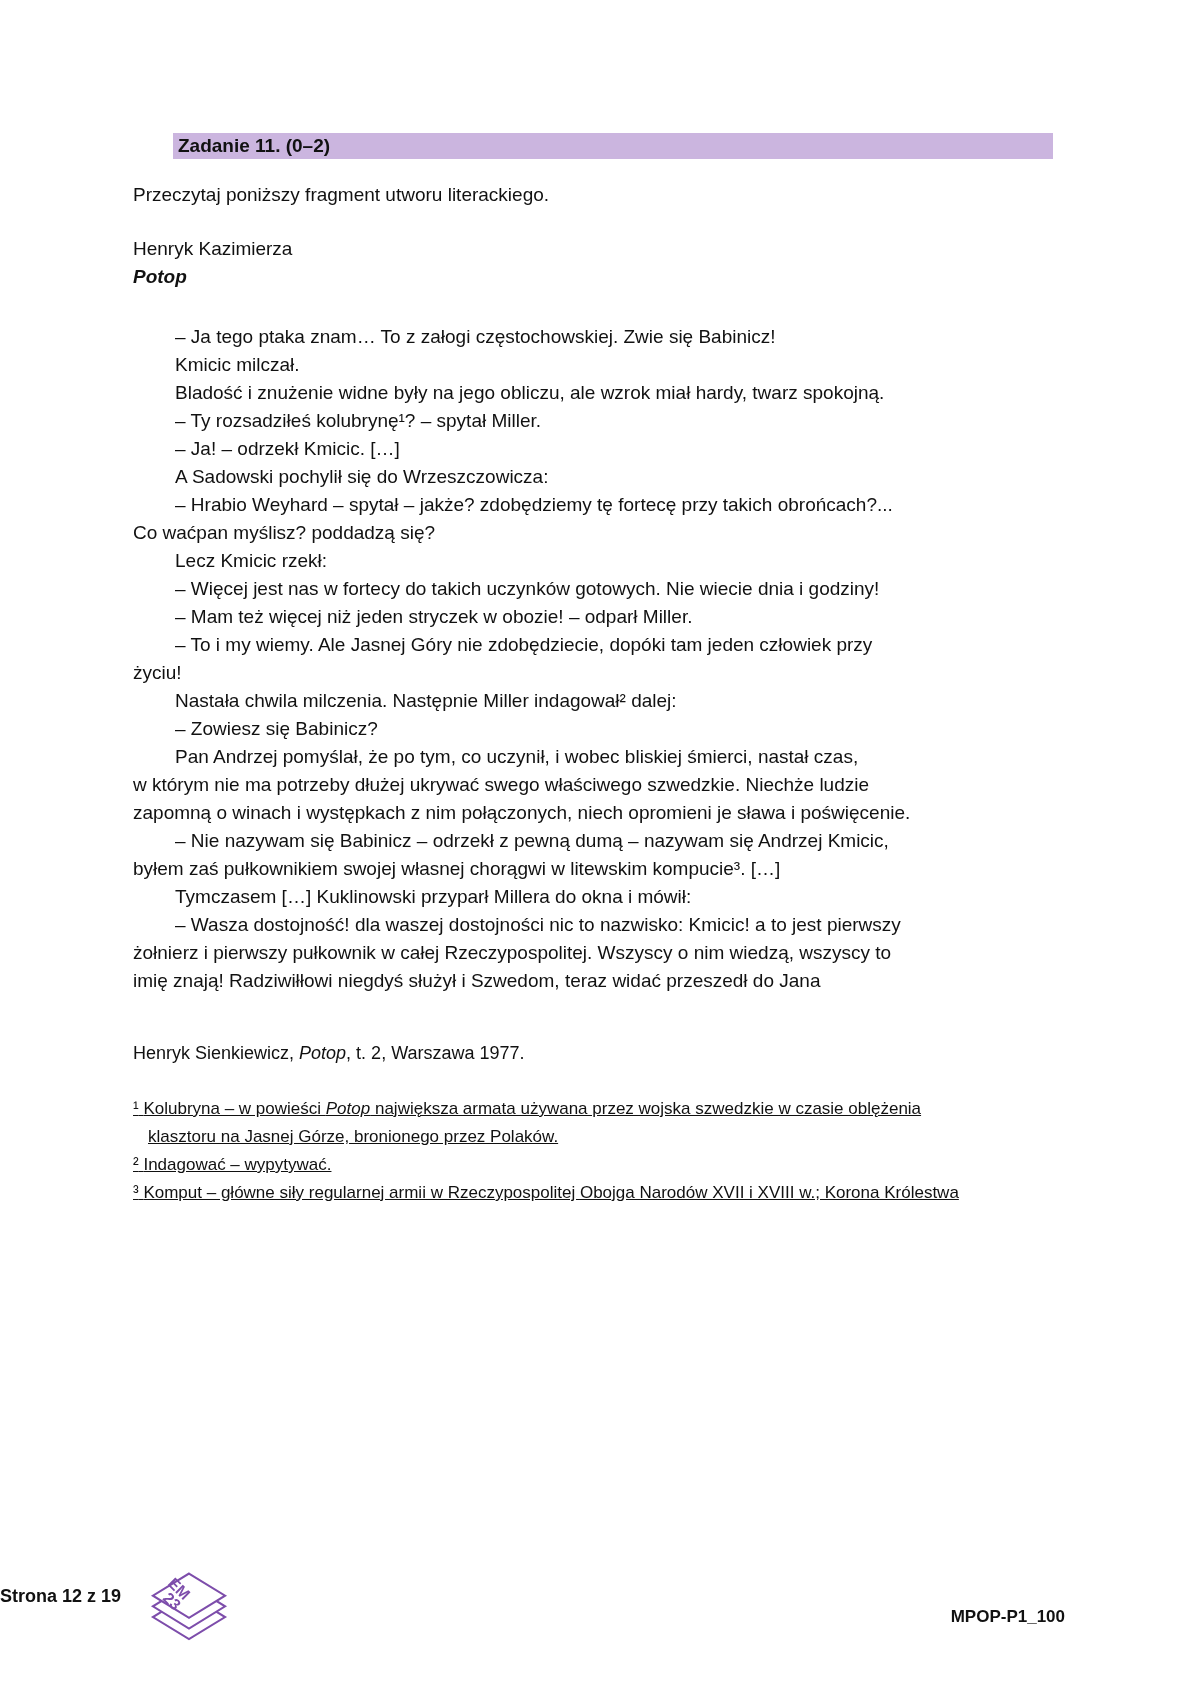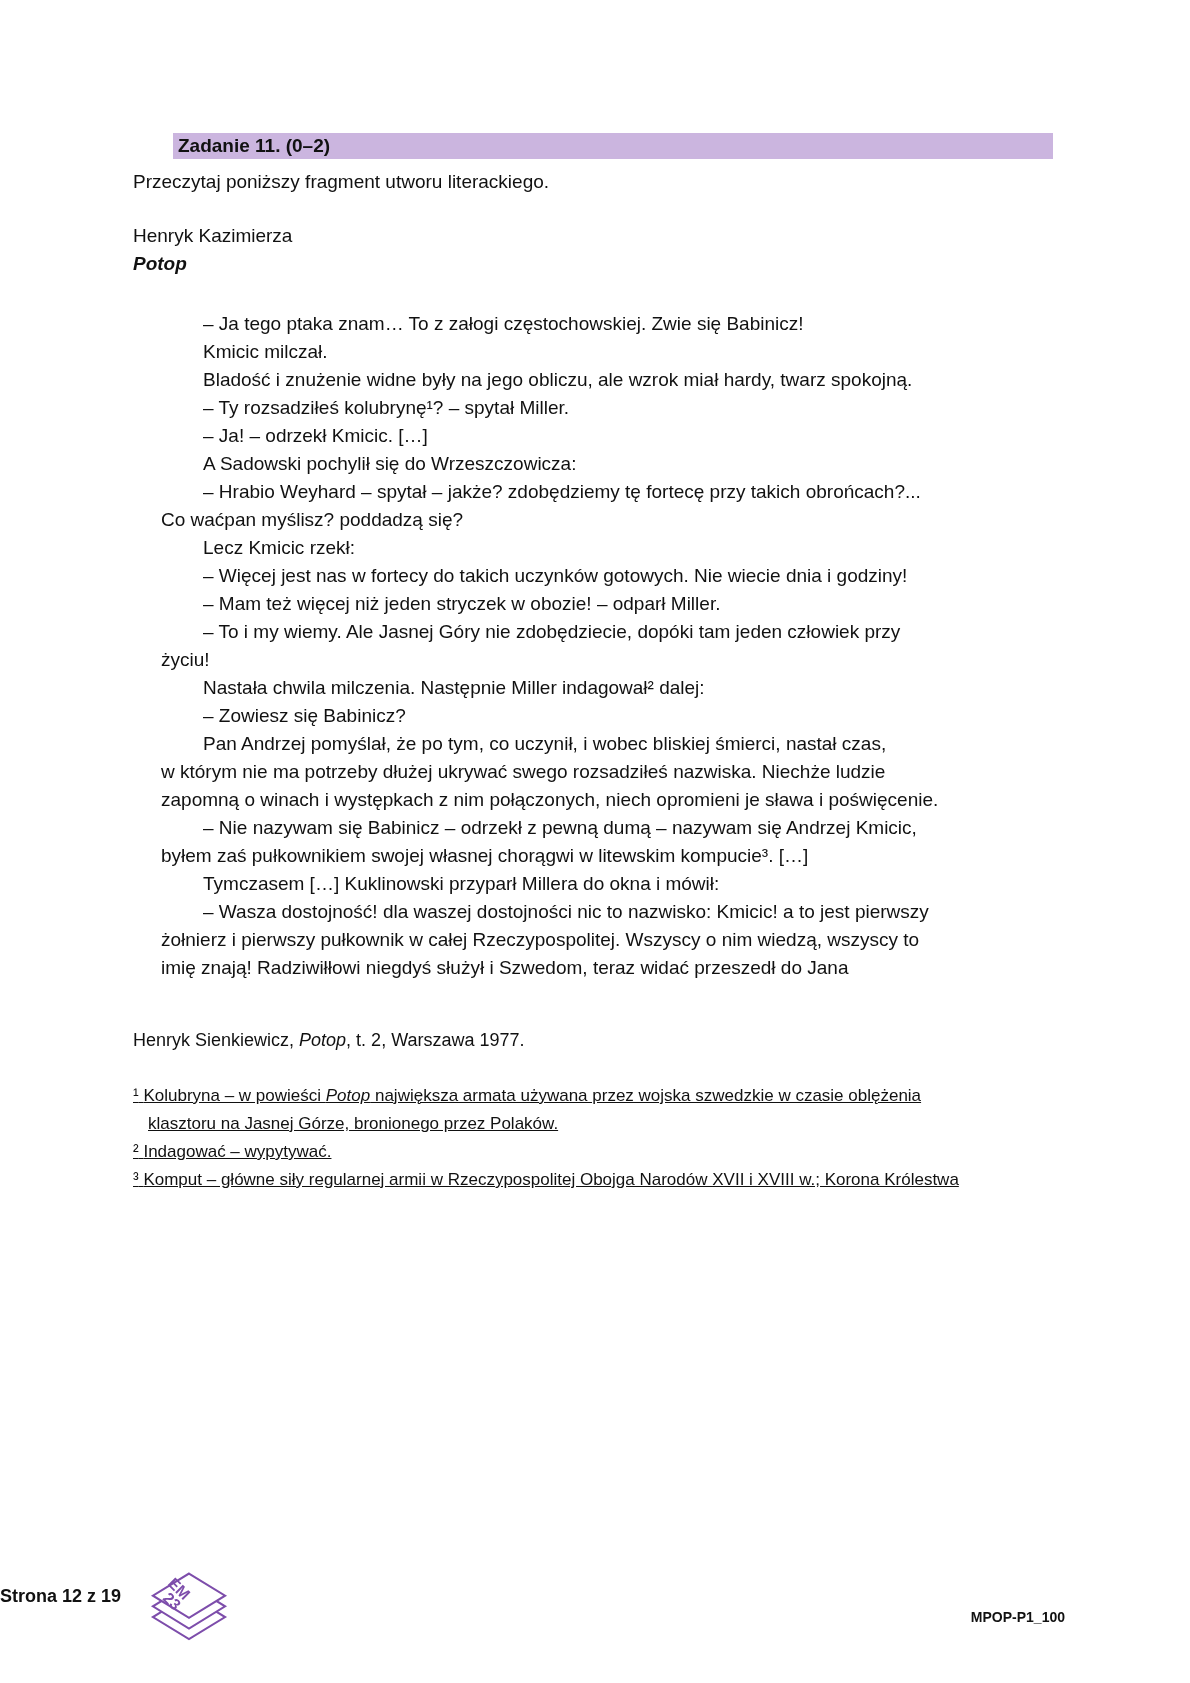--- a/index.html
+++ b/index.html
@@ -13,39 +13,39 @@
     overflow:hidden;
   }
   .content{position:absolute;left:133px;top:133px;width:920px;}
   .banner{
     background:#CBB5DF;
     height:26px;line-height:26px;
     font-size:19px;font-weight:bold;
     padding-left:5px;
     margin-left:40px;
   }
-  .instruction{margin-top:9px;font-size:19px;line-height:28px;}
+  .instruction{margin-top:22px;font-size:19px;line-height:28px;}
   .author{margin-top:26px;font-size:19px;line-height:28px;}
   .work-title{font-size:19px;line-height:28px;font-weight:bold;font-style:italic;}
   .excerpt{margin-top:32px;font-size:19px;line-height:28px;}
-  .x-line{white-space:nowrap;margin-left:28px;}
+  .x-line{white-space:nowrap;}
   .x-line.ind{padding-left:42px;}
   .source-line{margin-top:44px;font-size:18px;line-height:28px;}
   .footnotes{margin-top:28px;font-size:17px;line-height:28px;text-decoration:underline;}
   .fn-line{white-space:nowrap;}
   .fn-line.fn-cont{padding-left:15px;}
   .fn-marker{vertical-align:baseline;}
   .it{font-style:italic;}
   .page-number{
     position:absolute;left:0;top:1582px;width:100%;
     text-align:left;font-size:18px;line-height:28px;font-weight:bold;
   }
   .doc-code{
     position:absolute;right:125px;top:1606px;
-    font-size:14px;font-weight:bold;line-height:22px;
+    font-size:17px;font-weight:bold;line-height:22px;
   }
   .logo{position:absolute;left:148px;top:1568px;}
 </style>
 </head>
 <body>
 
 <div class="page">
 
   <div class="content">
 
@@ -68,21 +68,21 @@
         <div class="x-line ind">– Hrabio Weyhard – spytał – jakże? zdobędziemy tę fortecę przy takich obrońcach?...</div>
         <div class="x-line">Co waćpan myślisz? poddadzą się?</div>
         <div class="x-line ind">Lecz Kmicic rzekł:</div>
         <div class="x-line ind">– Więcej jest nas w fortecy do takich uczynków gotowych. Nie wiecie dnia i godziny!</div>
         <div class="x-line ind">– Mam też więcej niż jeden stryczek w obozie! – odparł Miller.</div>
         <div class="x-line ind">– To i my wiemy. Ale Jasnej Góry nie zdobędziecie, dopóki tam jeden człowiek przy</div>
         <div class="x-line">życiu!</div>
         <div class="x-line ind">Nastała chwila milczenia. Następnie Miller indagował² dalej:</div>
         <div class="x-line ind">– Zowiesz się Babinicz?</div>
         <div class="x-line ind">Pan Andrzej pomyślał, że po tym, co uczynił, i wobec bliskiej śmierci, nastał czas,</div>
-        <div class="x-line">w którym nie ma potrzeby dłużej ukrywać swego rozsadziłeś nazwiska. Niechże ludzie</div>
+        <div class="x-line">w którym nie ma potrzeby dłużej ukrywać swego właściwego szwedzkie. Niechże ludzie</div>
         <div class="x-line">zapomną o winach i występkach z nim połączonych, niech opromieni je sława i poświęcenie.</div>
         <div class="x-line ind">– Nie nazywam się Babinicz – odrzekł z pewną dumą – nazywam się Andrzej Kmicic,</div>
         <div class="x-line">byłem zaś pułkownikiem swojej własnej chorągwi w litewskim kompucie³. […]</div>
         <div class="x-line ind">Tymczasem […] Kuklinowski przyparł Millera do okna i mówił:</div>
         <div class="x-line ind">– Wasza dostojność! dla waszej dostojności nic to nazwisko: Kmicic! a to jest pierwszy</div>
         <div class="x-line">żołnierz i pierwszy pułkownik w całej Rzeczypospolitej. Wszyscy o nim wiedzą, wszyscy to</div>
         <div class="x-line">imię znają! Radziwiłłowi niegdyś służył i Szwedom, teraz widać przeszedł do Jana</div>
       </div>
 
     <div class="source-line"><span>Henryk Sienkiewicz, </span><span class="it">Potop</span><span>, t. 2, Warszawa 1977.</span></div>

